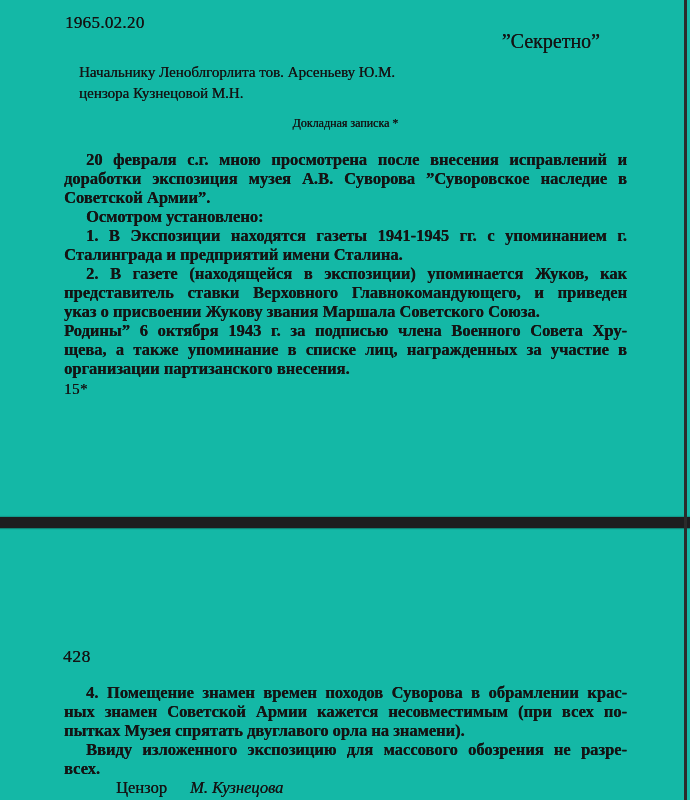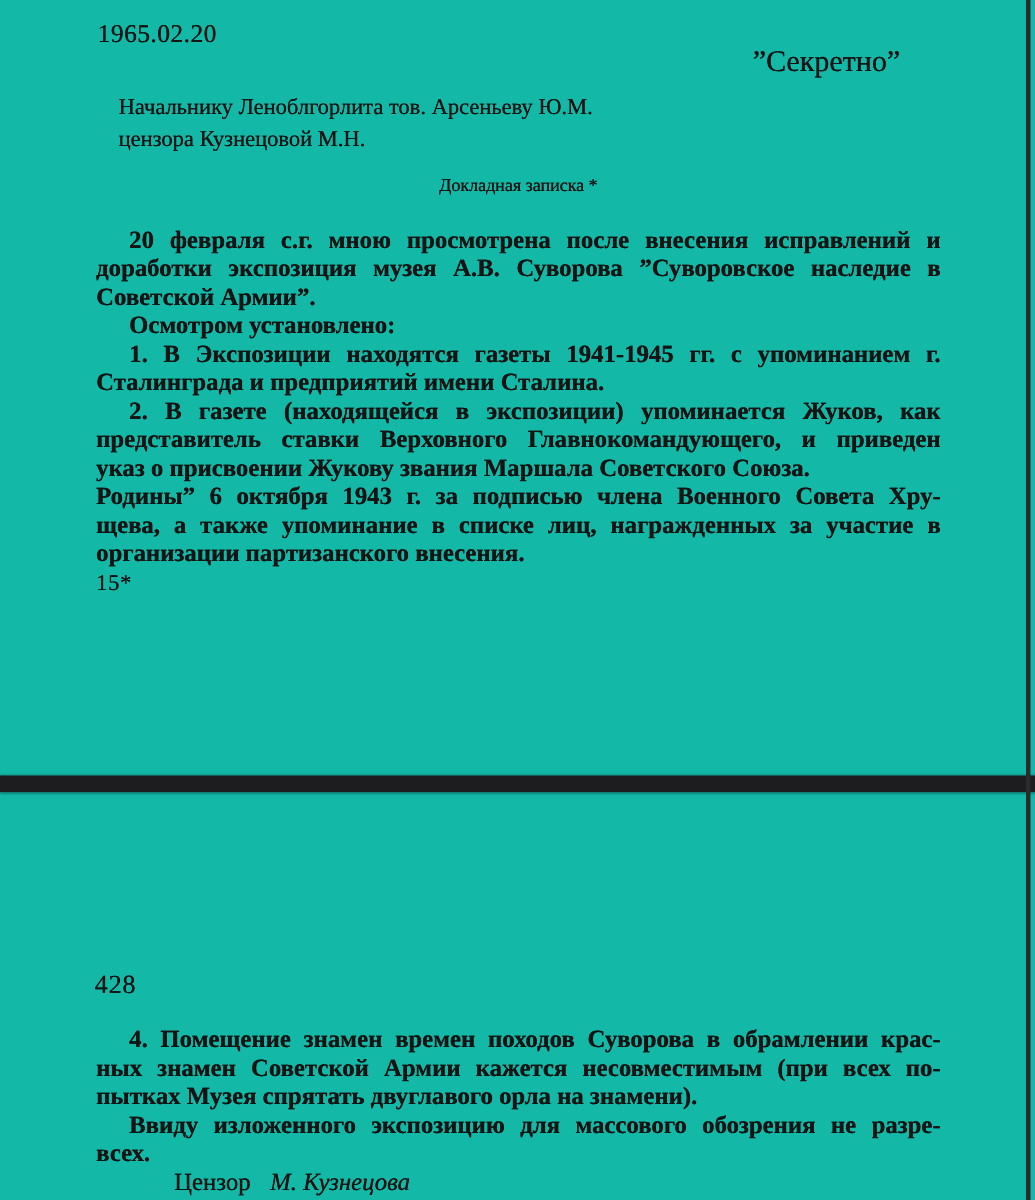--- a/index.html
+++ b/index.html
@@ -23,21 +23,21 @@
     height:19px; line-height:19px; overflow:hidden;
     text-align:justify;
     text-align-last:justify;
     font-weight:bold;
     -moz-text-align-last:justify;
   }
   .ln.first { text-indent:22px; }
   .ln.last, .ln.single { text-align-last:left; -moz-text-align-last:left; }
   .ln.single { text-indent:22px; }
   .sig { height:19px; line-height:19px; padding-left:52px; text-align:left; }
-  .sig .sig-label { margin-right:13px; }
+  .sig .sig-label { margin-right:23px; }
   .sig .sig-name { }
   .footnote-mark { top:381px; left:64px; font-size:15px; letter-spacing:.5px; }
   .page-number { top:614px; left:63px; font-size:17.5px; letter-spacing:.5px;margin-top:32px; }
   .divider-bar {
     top:517px; left:0; width:690px; height:11px;
     background:#1d1d1f;
     box-shadow:0 1px 1px rgba(0,0,0,.28), 0 -1px 1px rgba(0,0,0,.15);
   }
   .edge-line {
     top:0; left:684px; width:3px; height:800px;

